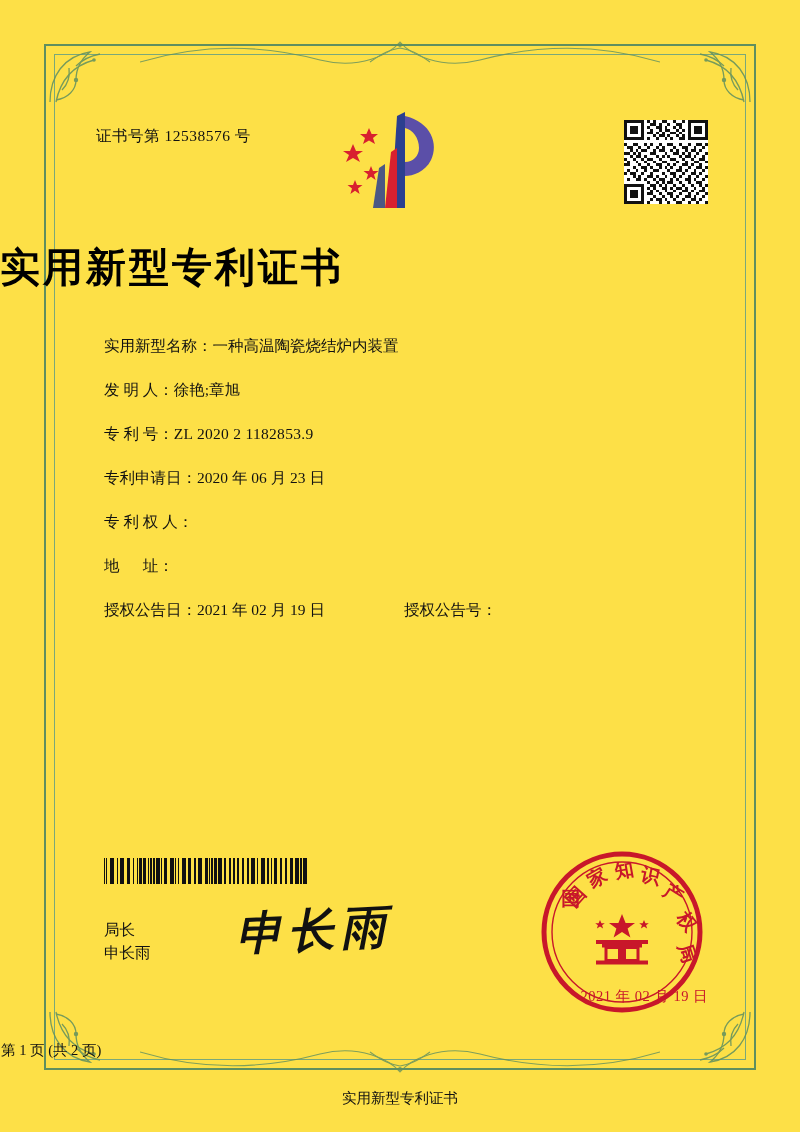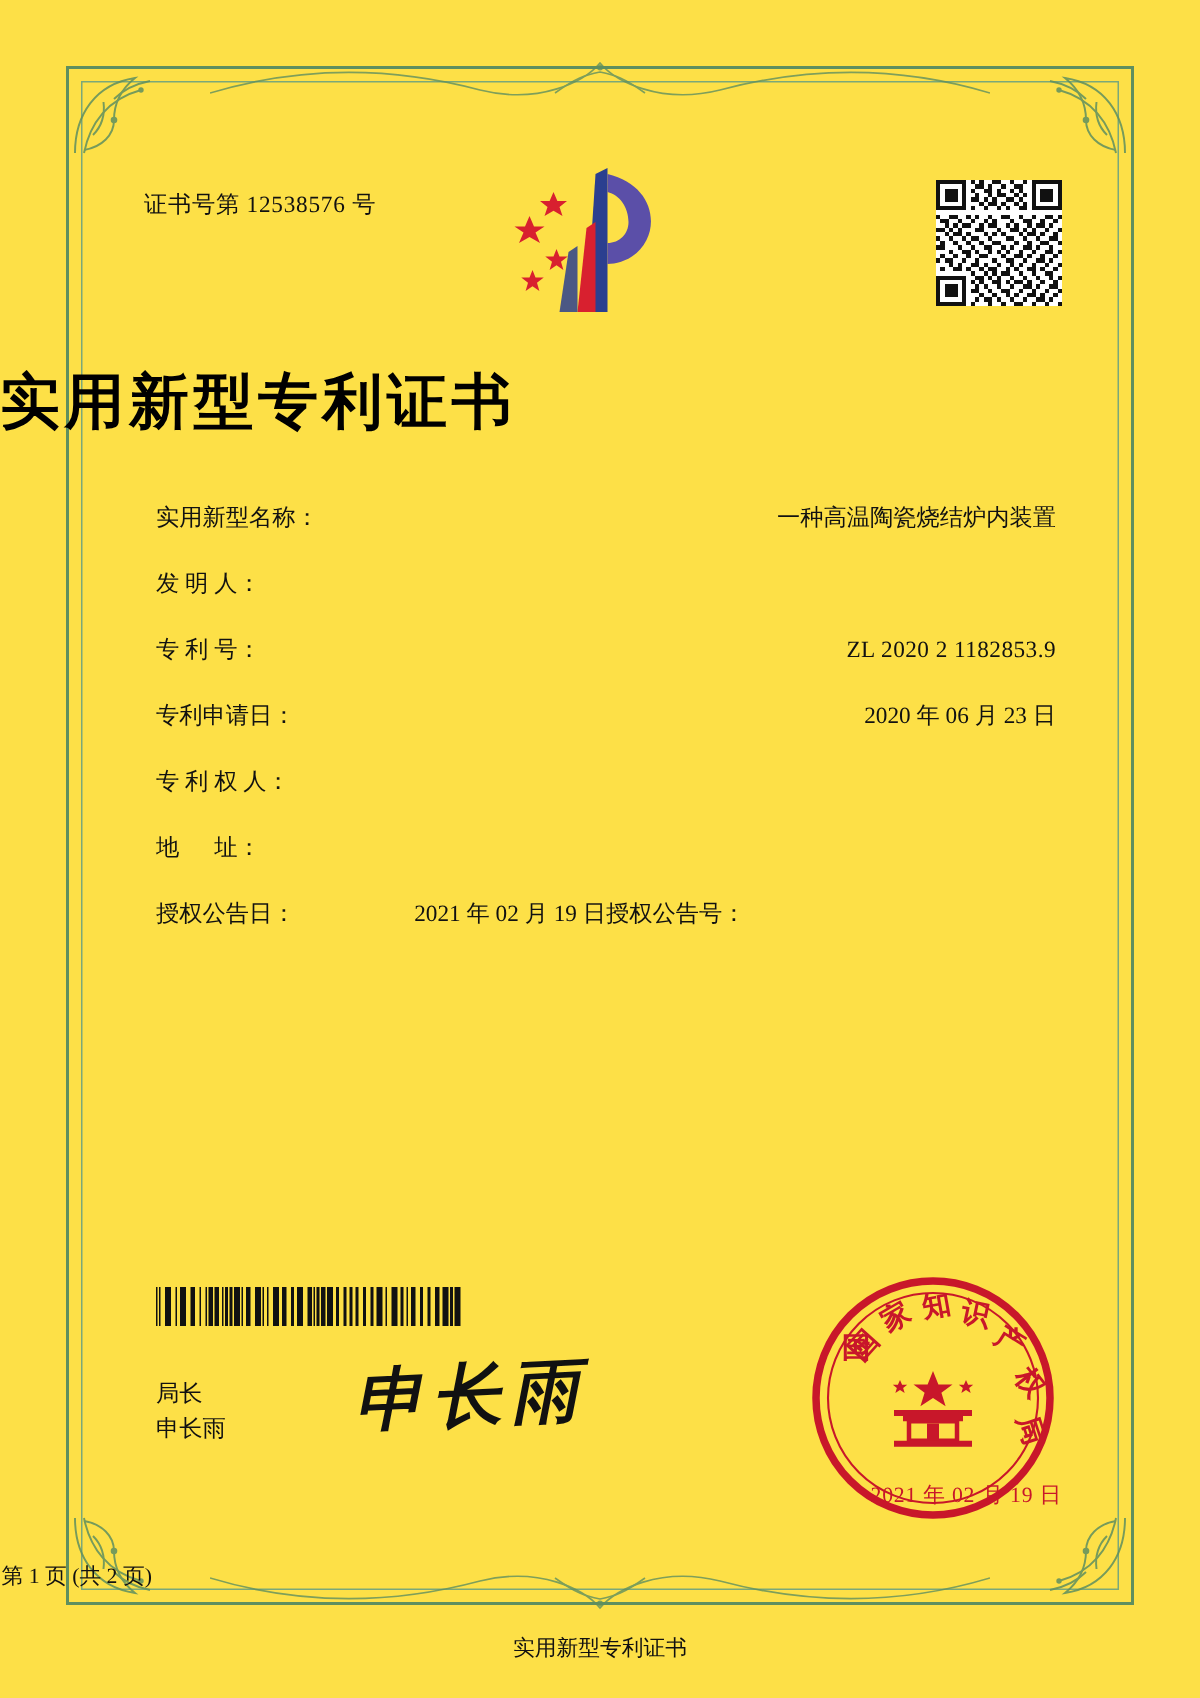--- a/index.html
+++ b/index.html
@@ -111,21 +111,20 @@
 
   
   .fields {
     position: absolute;
     left: 104px;
     top: 334px;
     width: 600px;
     font-size: 15.5px;
     line-height: 1.55;
     color: #111;
-    text-align: right;
   }
   .field-row {
     display: flex;
     align-items: flex-start;
     margin-bottom: 20px;
   }
   .field-label {
     flex: 0 0 auto;
     white-space: pre;
     color: #111;
@@ -555,20 +554,21 @@
 
   <div class="title">实用新型专利证书</div>
 
   <div class="fields">
     <div class="field-row">
       <span class="field-label">实用新型名称：</span>
       <span class="field-value">一种高温陶瓷烧结炉内装置</span>
     </div>
     <div class="field-row">
       <span class="field-label">发 明 人：</span>
+      <span class="field-value">徐艳;章旭</span>
     </div>
     <div class="field-row">
       <span class="field-label">专 利 号：</span>
       <span class="field-value mono">ZL 2020 2 1182853.9</span>
     </div>
     <div class="field-row">
       <span class="field-label">专利申请日：</span>
       <span class="field-value">2020 年 06 月 23 日</span>
     </div>
     <div class="field-row">

